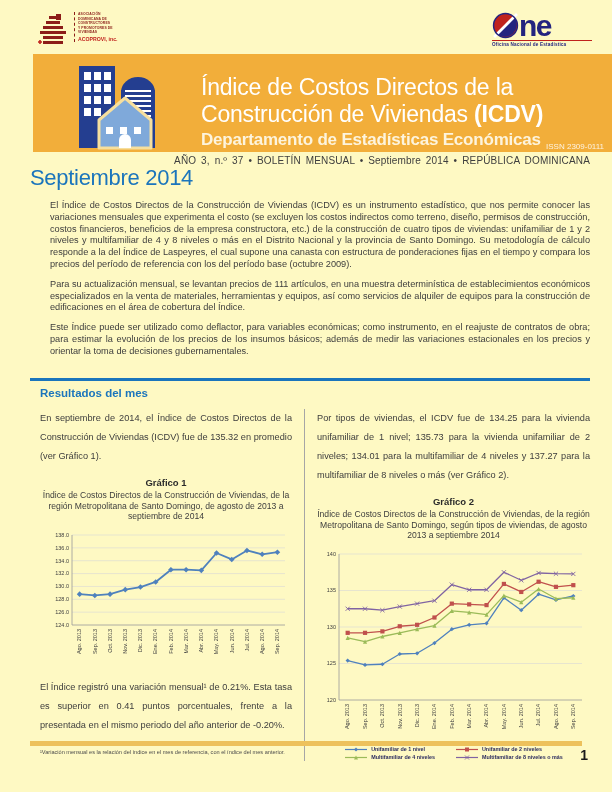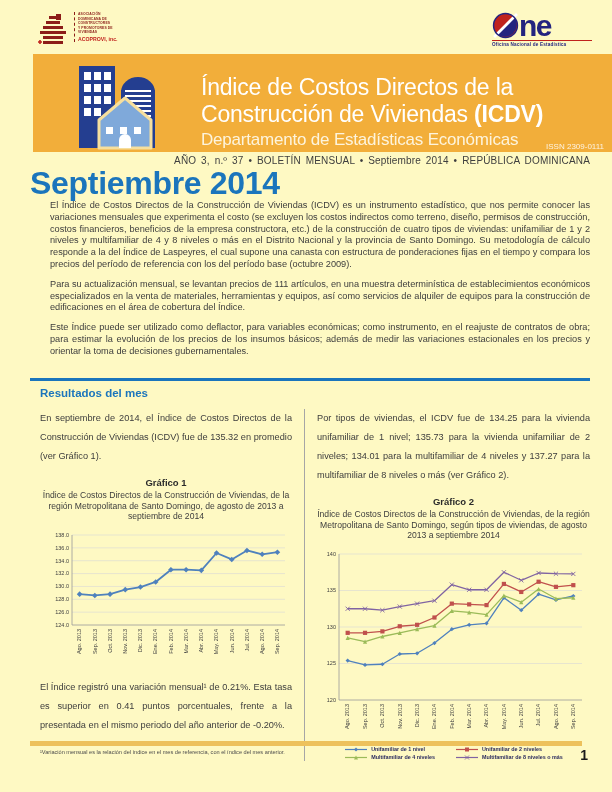--- a/index.html
+++ b/index.html
@@ -17,28 +17,28 @@
   .one-ne{font-size:30px;font-weight:bold;color:#23247f;letter-spacing:-1.5px;line-height:26px;}
   .one-tagline{font-size:4.6px;font-weight:bold;color:#23247f;border-top:1.5px solid #c0221c;
                margin-top:1px;padding-top:1px;letter-spacing:.2px;}
 
   
   .banner{position:absolute;left:33px;top:54px;width:579px;height:98px;background:#f2ae3a;}
   .banner-illo{position:absolute;left:26px;top:10px;}
   .banner-text{position:absolute;left:168px;top:20px;}
   .bt1,.bt2{font-size:23px;line-height:26.5px;color:#ffffff;font-weight:400;letter-spacing:-.2px;}
   .bt2 b{font-weight:700;}
-  .bdept{font-size:17px;line-height:20px;color:#fdf4dd;font-weight:400;margin-top:3px;letter-spacing:-.2px;}
+  .bdept{font-size:17px;line-height:20px;color:#fdf4dd;font-weight:700;margin-top:3px;letter-spacing:-.2px;}
   .issn{position:absolute;right:8px;bottom:1px;font-size:8px;color:rgba(255,255,255,.85);padding-left:10px;}
 
   
   .meta-line{position:absolute;top:155px;right:22px;font-size:10px;color:#3e3e3e;word-spacing:2px;letter-spacing:.15px;}
 
   
-  .month-heading{position:absolute;left:30px;top:165px;margin:0;font-size:32px;font-weight:bold;color:#1b75bc;letter-spacing:-.3px;}
+  .month-heading{position:absolute;left:30px;top:165px;margin:0;font-size:22px;font-weight:normal;color:#1b75bc;letter-spacing:-.3px;}
   .intro{position:absolute;left:50px;right:22px;top:200px;}
   .intro p{margin:0 0 8px 0;font-size:9.2px;line-height:11.8px;text-align:justify;color:#3d3d3d;}
 
   
   .results{position:absolute;left:30px;right:22px;top:378px;}
   .rule{border-top:3px solid #1b75bc;}
   .section-title{margin:6px 0 0 10px;font-size:11.5px;font-weight:bold;color:#1b75bc;}
   .cols{display:flex;margin-top:10px;}
   .col-left{width:252px;padding:0 12px 0 10px;border-right:1px solid #a6a6a6;}
   .col-right{flex:1;padding-left:12px;}

